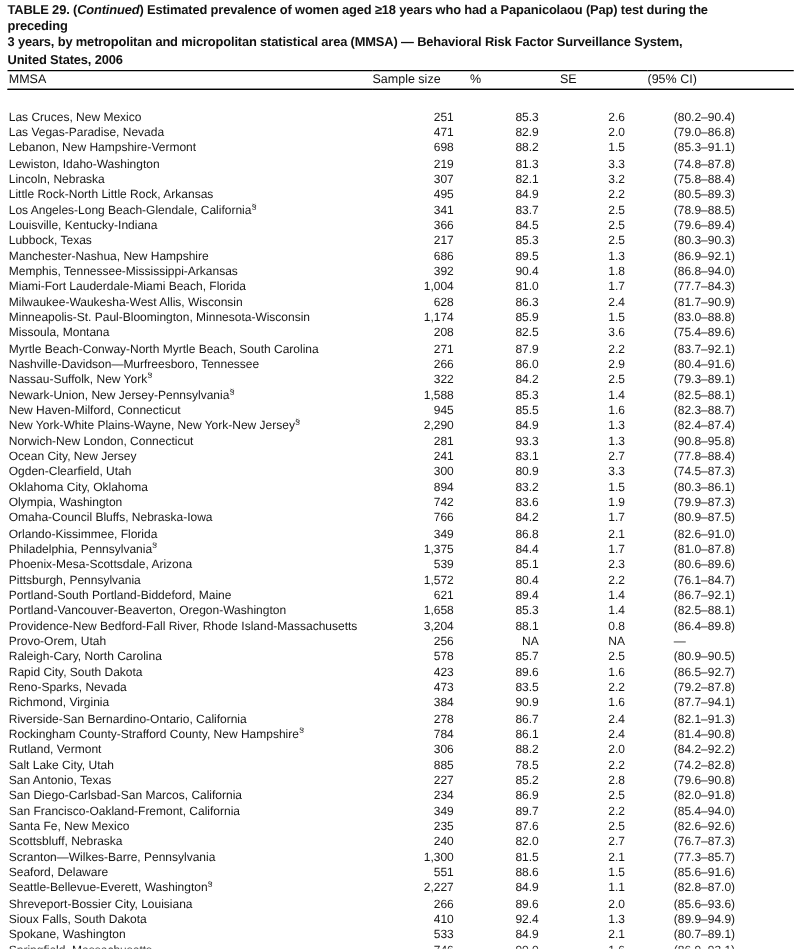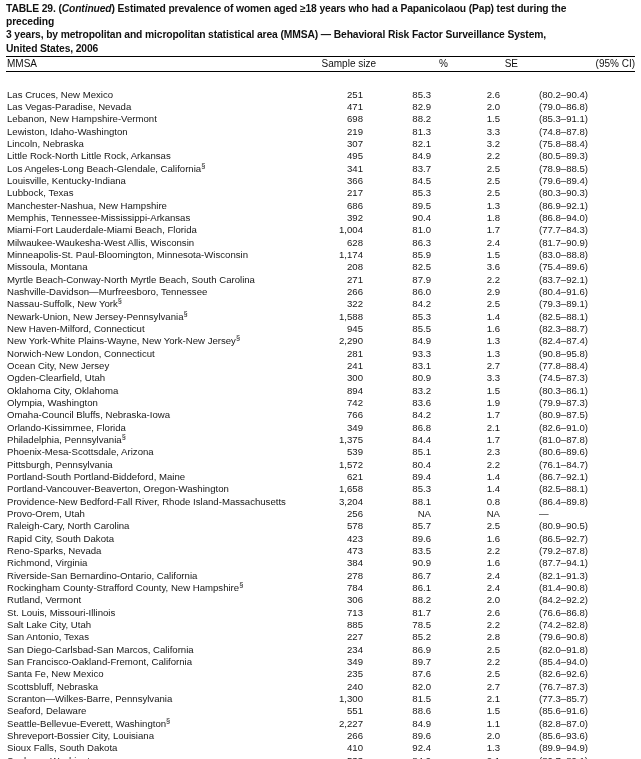--- a/index.html
+++ b/index.html
@@ -44,21 +44,21 @@
     padding: 1px 0 2px 0;
     border-top: 1.3px solid #000;
     border-bottom: 1.3px solid #000;
     color: #111;
   }
   th.col-mmsa {
     text-align: left;
     padding-left: 1px;
   }
   th.col-n, th.col-pct, th.col-se, th.col-ci {
-    text-align: right;
+    text-align: left;
   }
   col.c-mmsa { width: 292px; }
   col.c-n    { width: 78px; }
   col.c-pct  { width: 72px; }
   col.c-se   { width: 70px; }
   col.c-ci   { width: 117px; }
 
   tbody td {
     padding: 0;
     height: 12.33px;
@@ -402,27 +402,20 @@
           <td class="num-ci">(81.4–90.8)</td>
         </tr>
         <tr>
           <td class="mmsa">Rutland, Vermont</td>
           <td class="num-n">306</td>
           <td class="num-pct">88.2</td>
           <td class="num-se">2.0</td>
           <td class="num-ci">(84.2–92.2)</td>
         </tr>
         <tr>
-          <td class="mmsa">St. Louis, Missouri-Illinois</td>
-          <td class="num-n">713</td>
-          <td class="num-pct">81.7</td>
-          <td class="num-se">2.6</td>
-          <td class="num-ci">(76.6–86.8)</td>
-        </tr>
-        <tr>
           <td class="mmsa">Salt Lake City, Utah</td>
           <td class="num-n">885</td>
           <td class="num-pct">78.5</td>
           <td class="num-se">2.2</td>
           <td class="num-ci">(74.2–82.8)</td>
         </tr>
         <tr>
           <td class="mmsa">San Antonio, Texas</td>
           <td class="num-n">227</td>
           <td class="num-pct">85.2</td>

